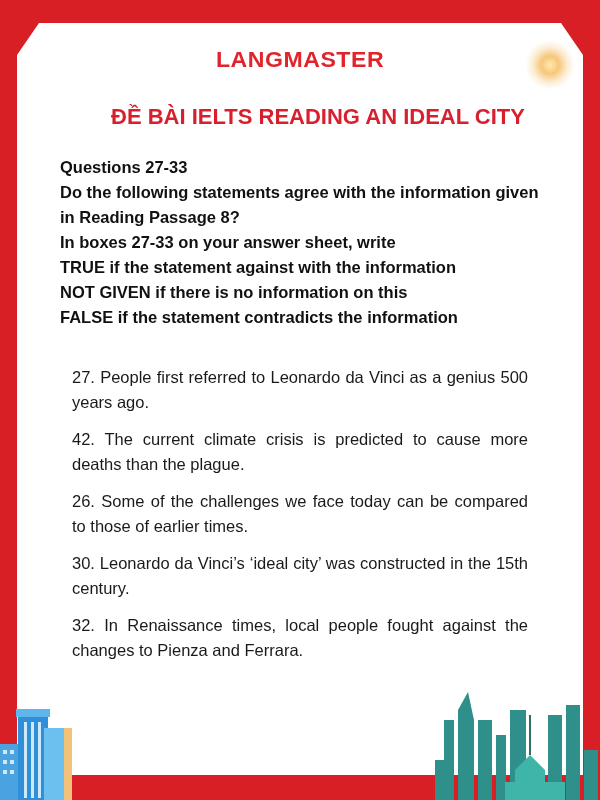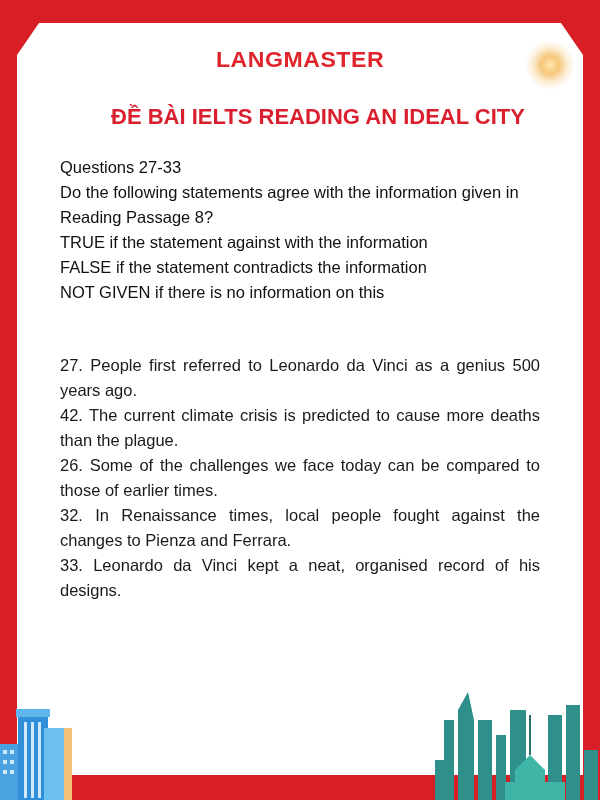--- a/index.html
+++ b/index.html
@@ -1,51 +1,52 @@
 <!DOCTYPE html>
 <html><head>
 <meta charset="utf-8">
 <style>
   html,body{margin:0;padding:0;}
   body{width:600px;height:800px;background:#d91f26;position:relative;overflow:hidden;font-family:"Liberation Sans",sans-serif;}
   .card{position:absolute;left:17px;top:23px;width:566px;height:752px;background:#ffffff;
     clip-path:polygon(22px 0,calc(100% - 22px) 0,100% 32px,100% 100%,0 100%,0 32px);}
   .logo{position:absolute;left:0;right:0;top:47px;text-align:center;font-weight:bold;font-size:22px;color:#e0242b;letter-spacing:0.5px;transform:scaleX(1.05);}
   .title{position:absolute;left:0;right:0;top:104px;text-align:center;font-weight:bold;font-size:22px;color:#d91f2e;margin-left:36px;}
-  .instr{position:absolute;left:60px;top:155px;width:482px;font-weight:normal;font-size:16.5px;line-height:25px;color:#111;}
+  .instr{position:absolute;left:60px;top:155px;width:482px;font-weight:bold;font-size:16.5px;line-height:25px;color:#111;}
   .questions{position:absolute;left:60px;top:353px;width:480px;font-size:16.5px;line-height:25px;color:#1a1a1a;text-align:justify;}
-  .questions p{margin:0;}
+  .questions p{margin:12px;}
   .spark{position:absolute;left:525px;top:40px;width:50px;height:50px;border-radius:50%;
     background:radial-gradient(circle,#ffe9b0 0%,#f6c77a 25%,rgba(246,199,122,0.3) 50%,rgba(255,255,255,0) 70%);}
   .bldg-left{position:absolute;left:0;top:704px;width:80px;height:96px;}
   .bldg-right{position:absolute;left:430px;top:690px;width:170px;height:110px;}
 </style>
 </head>
 <body>
 
 <div class="card"></div>
 <div class="spark"></div>
 
 <div class="logo">LANGMASTER</div>
 <div class="title">ĐỀ BÀI IELTS READING AN IDEAL CITY</div>
 
 <div class="instr">
   <div>Questions 27-33</div>
   <div>Do the following statements agree with the information given in Reading Passage 8?</div>
+  <div>In boxes 27-33 on your answer sheet, write</div>
   <div>TRUE if the statement against with the information</div>
+  <div>NOT GIVEN if there is no information on this</div>
   <div>FALSE if the statement contradicts the information</div>
-  <div>NOT GIVEN if there is no information on this</div>
 </div>
 
 <div class="questions">
   <p>27. People first referred to Leonardo da Vinci as a genius 500 years ago.</p>
   <p>42. The current climate crisis is predicted to cause more deaths than the plague.</p>
   <p>26. Some of the challenges we face today can be compared to those of earlier times.</p>
+  <p>30. Leonardo da Vinci’s ‘ideal city’ was constructed in the 15th century.</p>
   <p>32. In Renaissance times, local people fought against the changes to Pienza and Ferrara.</p>
-  <p>33. Leonardo da Vinci kept a neat, organised record of his designs.</p>
 </div>
 
 <svg class="bldg-left" viewBox="0 0 80 96">
   <rect x="0" y="40" width="22" height="56" fill="#4aa3e0"></rect>
   <rect x="18" y="10" width="30" height="86" fill="#2f8fd8"></rect>
   <rect x="16" y="5" width="34" height="8" fill="#5fb6ec"></rect>
   <rect x="44" y="24" width="26" height="72" fill="#6cc0ef"></rect>
   <rect x="64" y="24" width="8" height="72" fill="#f2c27a"></rect>
   <g fill="#cfe9fa">
     <rect x="24" y="18" width="3" height="76"></rect>

